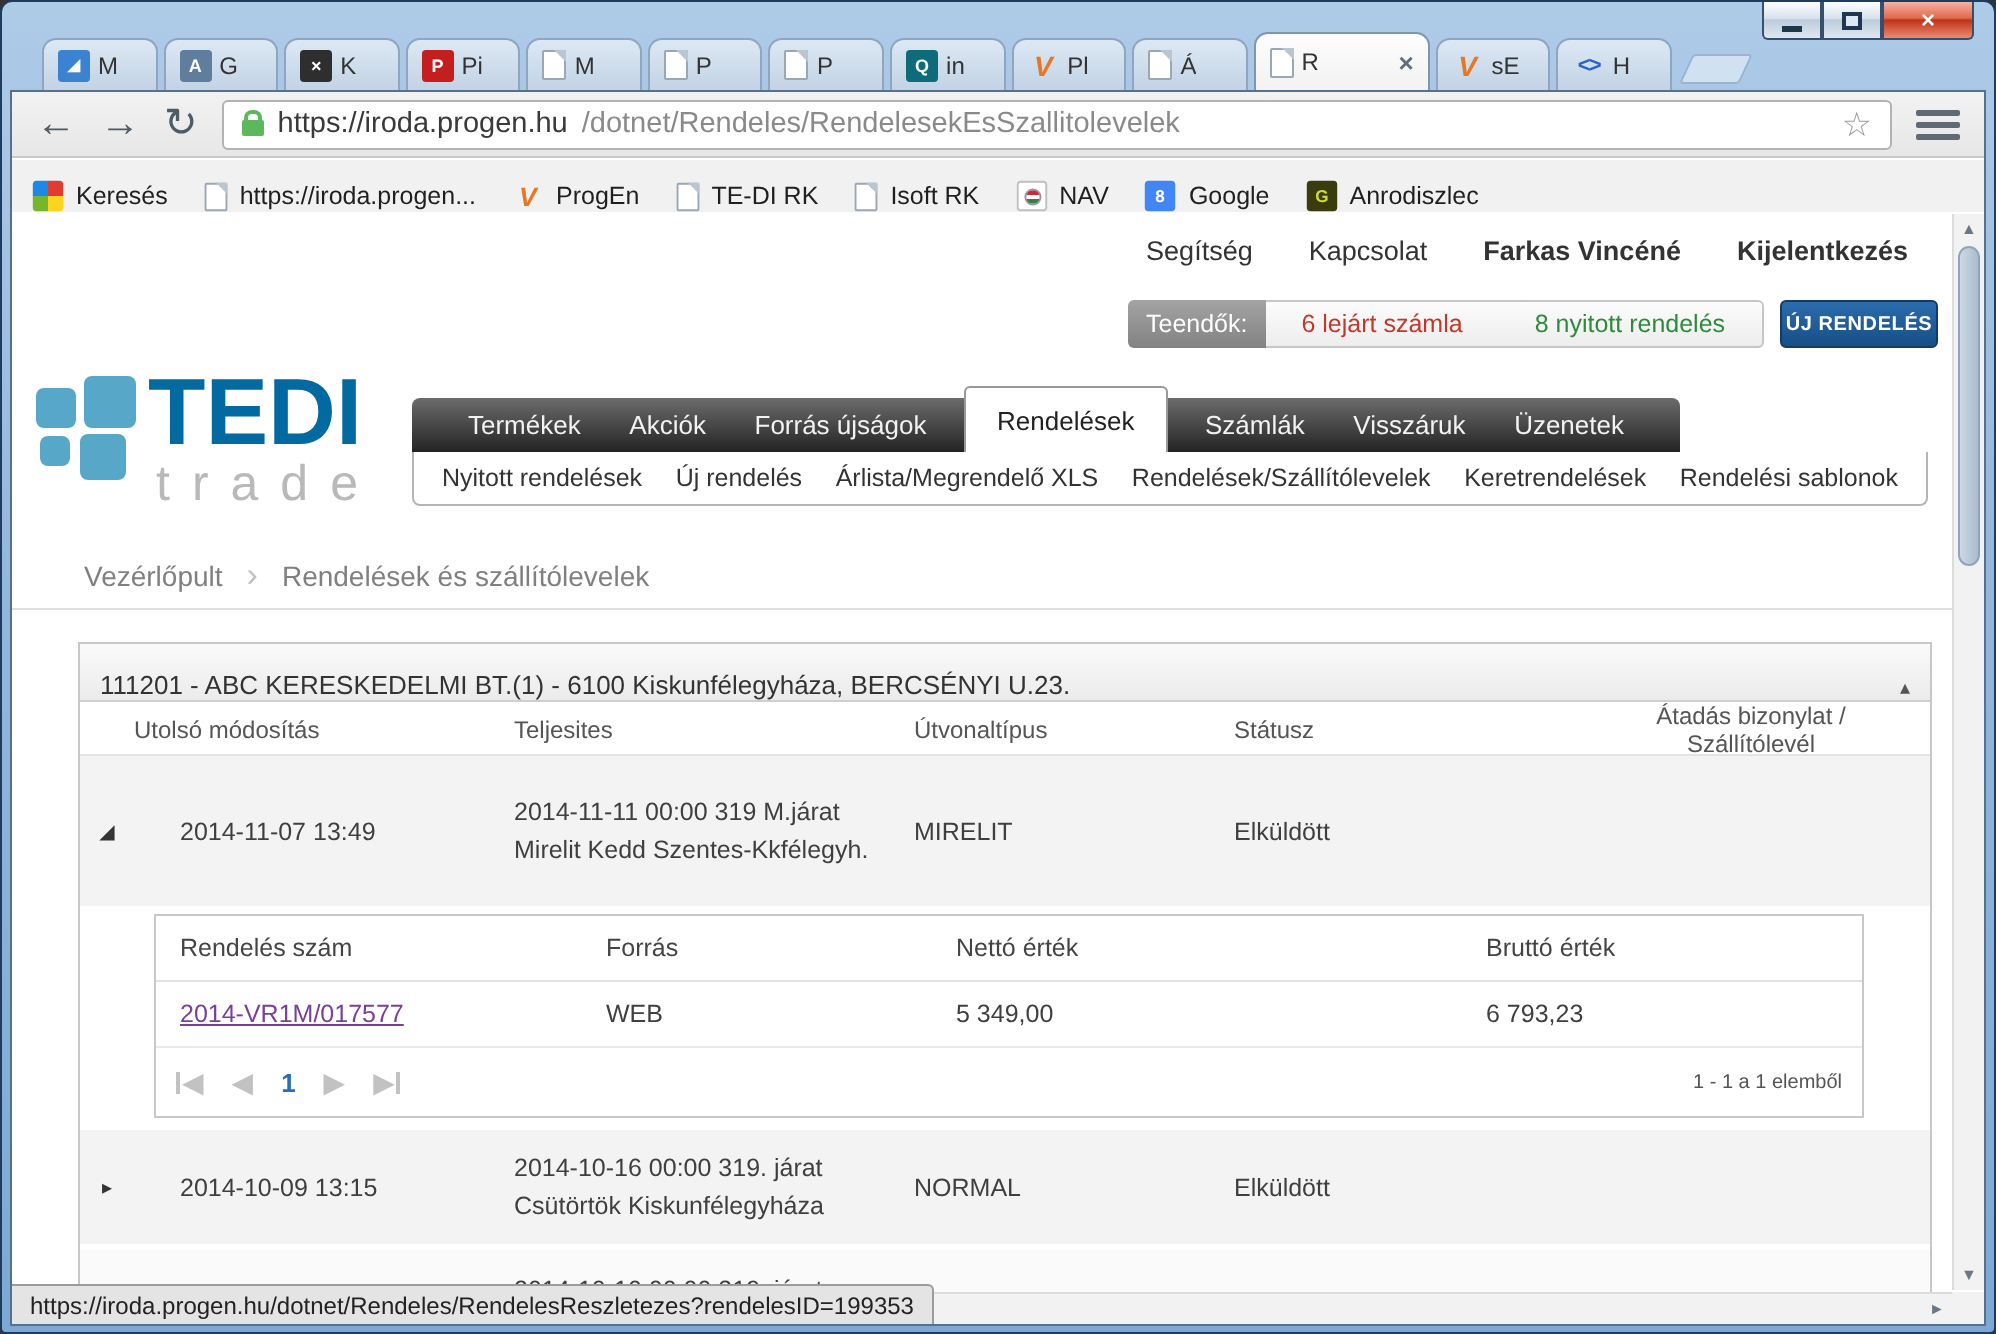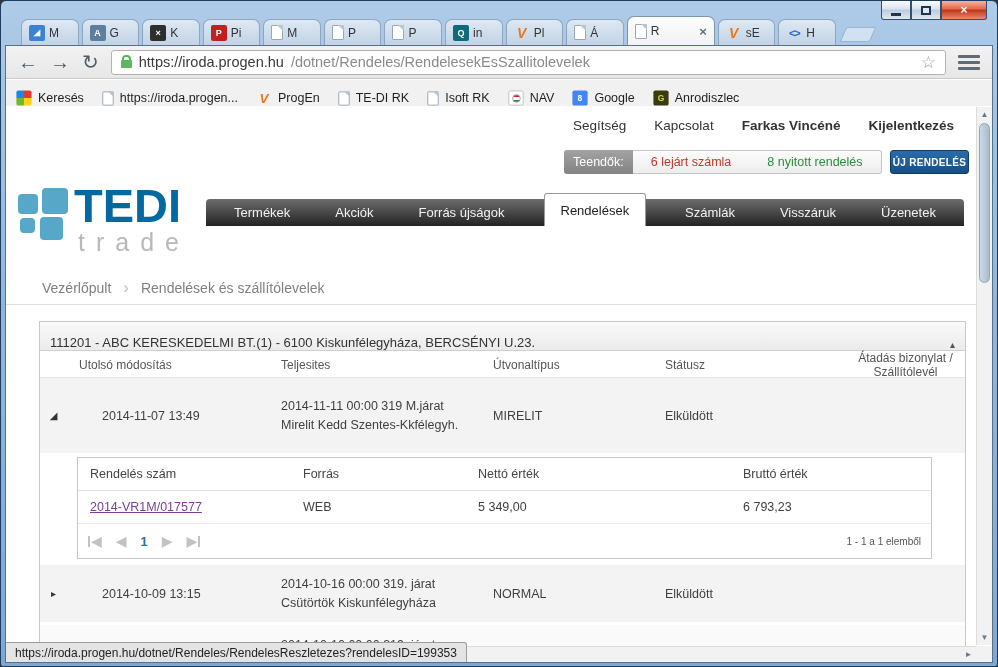--- a/index.html
+++ b/index.html
@@ -105,34 +105,34 @@
   .logo { position: absolute; left: 10px; top: 80px; width: 180px; height: 70px; }
   .logo .sq { position: absolute; background: #57a8c8; border-radius: 4px; }
   .sq1 { left: 2px; top: 8px; width: 20px; height: 20px; }
   .sq2 { left: 26px; top: 2px; width: 26px; height: 26px; }
   .sq3 { left: 4px; top: 32px; width: 15px; height: 15px; }
   .sq4 { left: 24px; top: 31px; width: 23px; height: 23px; }
   .logo-word { position: absolute; left: 58px; top: -8px; font-size: 47px; font-weight: bold; color: #0369a1; letter-spacing: 0px; }
   .logo-sub { position: absolute; left: 62px; top: 42px; font-size: 25px; color: #b9b9b9; letter-spacing: 11px; }
 
   
-  .navbar { position: absolute; left: 200px; top: 93px; width: 758px; height: 27px; background: linear-gradient(#6c6c6c, #232323); border-radius: 4px 4px 0 0; display: flex; align-items: flex-end; justify-content: space-between; padding: 0 22px; }
+  .navbar { position: absolute; left: 200px; top: 93px; width: 634px; height: 27px; background: linear-gradient(#6c6c6c, #232323); border-radius: 4px 4px 0 0; display: flex; align-items: flex-end; justify-content: space-between; padding: 0 22px; }
   .nav-item { color: #f2f2f2; font-size: 13px; height: 27px; display: flex; align-items: center; padding: 0 6px; }
   .nav-item.active { background: #fff; color: #222; height: 33px; padding: 0 16px; border-radius: 3px 3px 0 0; border: 1px solid #999; border-bottom: none; }
   .subnav { position: absolute; left: 200px; top: 120px; width: 758px; height: 27px; background: #fff; border: 1px solid #b5b5b5; border-top: none; border-radius: 0 0 4px 4px; display: flex; align-items: center; justify-content: space-between; padding: 0 14px; font-size: 12.5px; color: #333; }
 
   
   .breadcrumb-row { position: absolute; left: 0; right: 16px; top: 166px; height: 33px; border-bottom: 1px solid #e0e0e0; display: flex; align-items: center; gap: 12px; padding-left: 36px; font-size: 14px; color: #808080; }
   .crumb-sep { color: #c0c0c0; font-size: 17px; }
 
   
   .panel { position: absolute; left: 33px; top: 215px; width: 927px; border: 1px solid #c8c8c8; background: #fff; font-size: 12.5px; color: #3f3f3f; }
   .panel-header { height: 29px; background: linear-gradient(#fafafa, #ebebeb); border-bottom: 1px solid #cfcfcf; display: flex; align-items: flex-end; padding: 0 10px; font-size: 13px; color: #333; }
   .panel-header .collapse { margin-left: auto; color: #555; font-size: 10px; }
-  .g-cols { display: grid; grid-template-columns: 27px 190px 200px 160px 178px 1fr; align-items: center; gap: 12px; }
+  .g-cols { display: grid; grid-template-columns: 27px 190px 200px 160px 178px 1fr; align-items: center; }
   .cols-header { height: 27px; border-bottom: 1px solid #e4e4e4; font-size: 12px; color: #555; }
   .cols-header .right, .cell-right { text-align: center; padding-right: 9px; }
   .row-band { background: #f3f3f3; }
   .row1 { height: 75px; margin-bottom: 4px; }
   .row2 { height: 57px; margin-top: 6px; margin-bottom: 3px; }
   .row3 { height: 40px; background: #fafafa; }
   .tri { text-align: center; color: #333; font-size: 10px; }
   .cell-date { padding-left: 23px; }
   .cell-wrap { width: 186px; line-height: 1.45; }
 
@@ -343,20 +343,28 @@
       </div>
 
       <div class="navbar">
         <span class="nav-item">Termékek</span>
         <span class="nav-item">Akciók</span>
         <span class="nav-item">Forrás újságok</span>
         <span class="nav-item active">Rendelések</span>
         <span class="nav-item">Számlák</span>
         <span class="nav-item">Visszáruk</span>
         <span class="nav-item">Üzenetek</span>
+      </div>
+      <div class="subnav">
+        <span>Nyitott rendelések</span>
+        <span>Új rendelés</span>
+        <span>Árlista/Megrendelő XLS</span>
+        <span>Rendelések/Szállítólevelek</span>
+        <span>Keretrendelések</span>
+        <span>Rendelési sablonok</span>
       </div>
 
       <div class="breadcrumb-row">
         <span>Vezérlőpult</span>
         <span class="crumb-sep">›</span>
         <span>Rendelések és szállítólevelek</span>
       </div>
 
       <div class="panel">
         <div class="panel-header">

